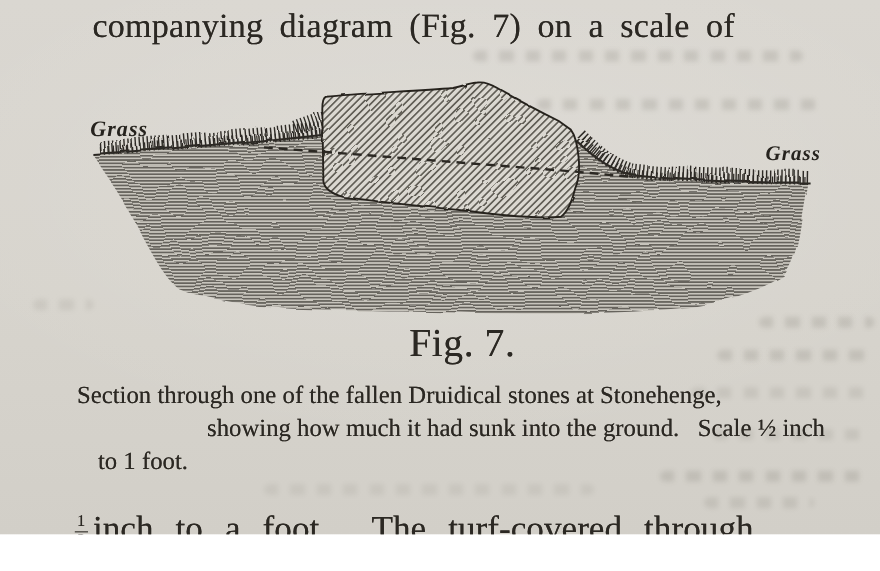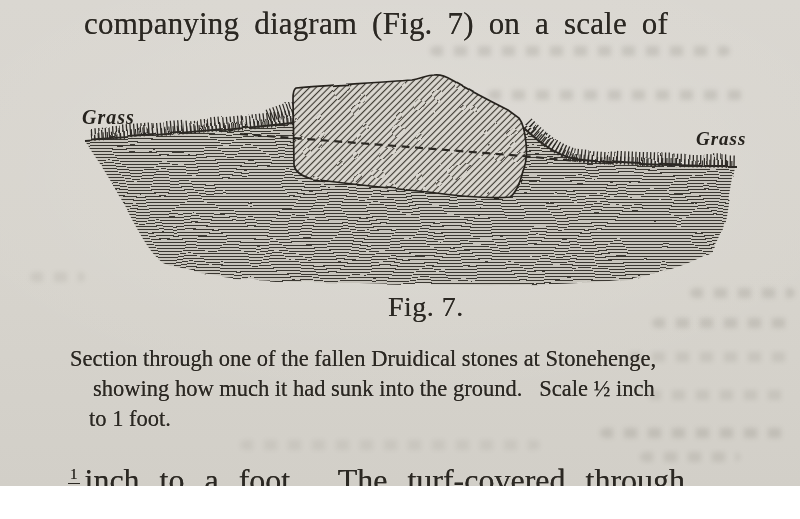--- a/index.html
+++ b/index.html
@@ -11,27 +11,26 @@
       radial-gradient(140% 120% at 50% 50%, transparent 55%, rgba(75,68,55,0.13) 100%),
       linear-gradient(180deg,#dad7d1,#d7d4cd 55%,#d2cfc8);
   }
   .toptext{
     position:absolute;left:84px;top:6px;white-space:pre;
     font-size:31px;word-spacing:7px;letter-spacing:.2px;
     text-shadow:0 0 .5px rgba(40,35,28,.8);
   }
   .figwrap{position:absolute;left:0;top:0;width:800px;height:519px;margin-left:10px;}
   .fignum{
-    position:absolute;left:372px;top:291px;font-size:28px;letter-spacing:.5px;
+    position:absolute;left:372px;top:291px;font-size:36px;letter-spacing:.5px;
     text-shadow:0 0 .5px rgba(40,35,28,.8);
-    margin-left:16px;
   }
   .caption{position:absolute;left:70px;top:344px;width:680px;font-size:22.5px;line-height:30px;}
   .caption div{white-space:pre;text-shadow:0 0 .4px rgba(40,35,28,.8);}
-  .cap2{padding-left:23px;}
+  .cap2{padding-left:23px;text-align:right;}
   .cap3{padding-left:19px;}
   .bottomline{
     position:absolute;left:68px;top:462px;display:flex;align-items:flex-start;
     text-shadow:0 0 .5px rgba(40,35,28,.8);
   }
   .vfrac{display:inline-flex;flex-direction:column;align-items:center;
     font-size:15px;line-height:1.05;margin-top:5px;}
   .vfrac .num{border-bottom:1.6px solid #2b2823;padding:0 2px;}
   .bottomline .rest{font-size:32px;word-spacing:12px;margin-left:5px;white-space:pre;}
   .ghost{position:absolute;height:10px;border-radius:5px;filter:blur(2.6px);opacity:.55;

